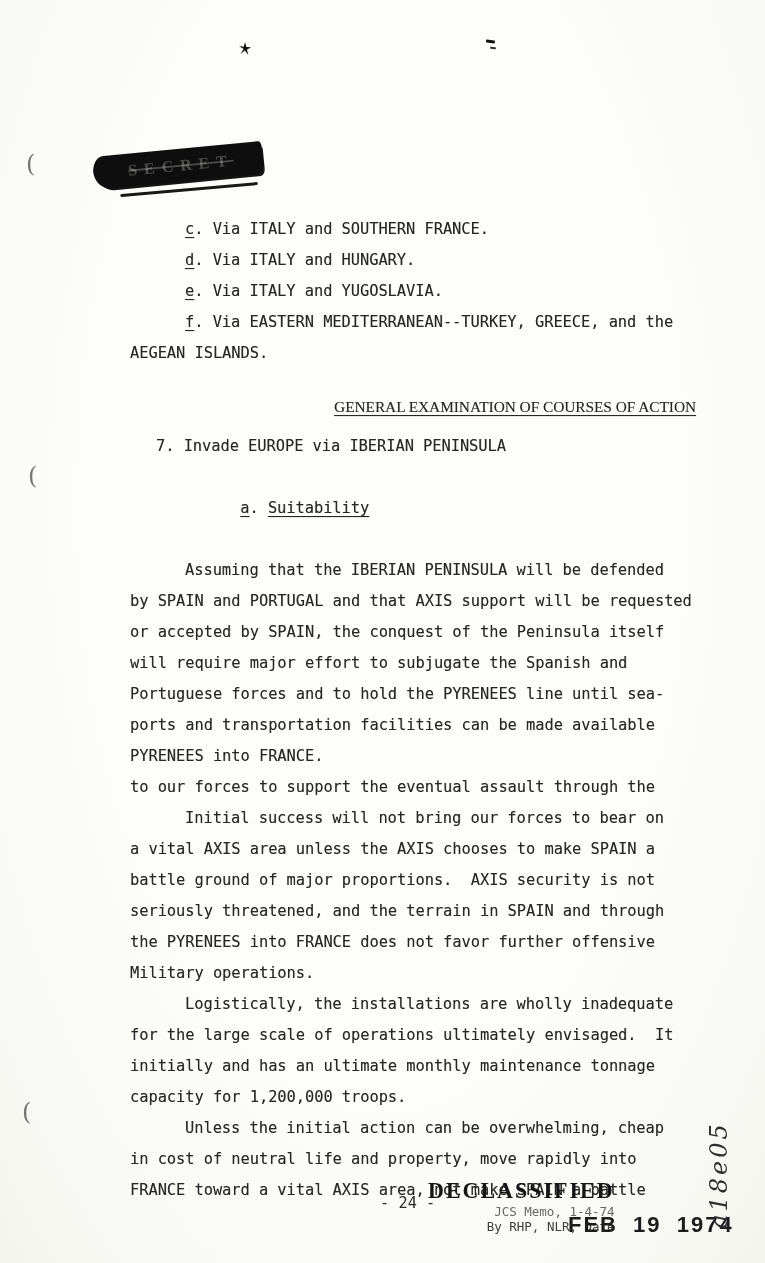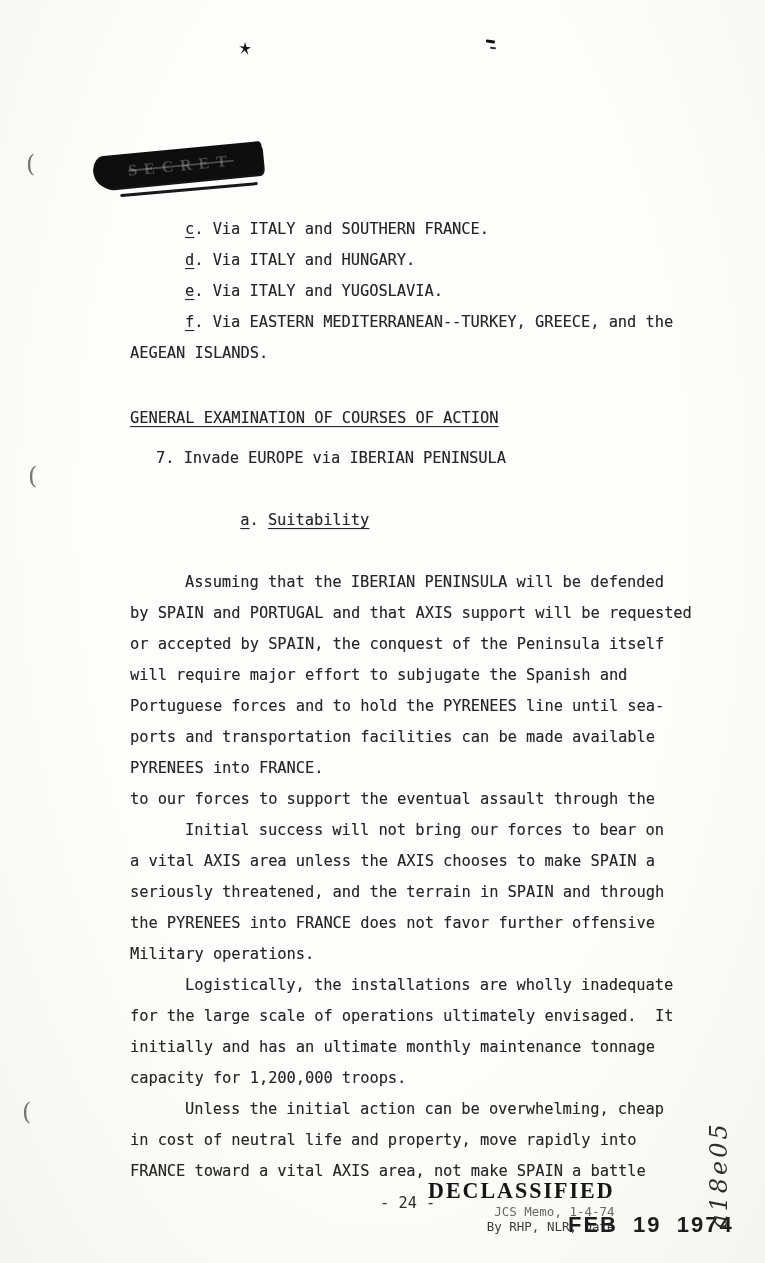--- a/index.html
+++ b/index.html
@@ -13,21 +13,21 @@
   }
   
   .content {
     position:absolute; left:130px; top:214px; width:566px;
     font-size:15.3px; line-height:31px;
     text-shadow: 0.3px 0.3px 0.4px rgba(30,30,30,0.35);
   }
   .line { white-space:pre; }
   .indent { padding-left:55px; }
   .u { text-decoration:underline; text-underline-offset:3px; text-decoration-thickness:1px; }
-  .heading-line { text-align:left; margin-top:34px; }
+  .heading-line { text-align:right; margin-top:22px;font-family:Liberation Serif, serif; }
   .section-line { margin-top:9px;margin-left:26px; }
 
   
   .secret-stamp {
     position:absolute; left:93px; top:149px; width:170px; height:33px;
     background:#0e0e0e;
     transform:rotate(-5.5deg);
     border-radius: 14px 4px 8px 20px / 18px 6px 12px 22px;
     box-shadow: 3px 4px 0 -2px #161616;
     display:flex; align-items:center; justify-content:center;
@@ -141,20 +141,21 @@
           <div class="line">or accepted by SPAIN, the conquest of the Peninsula itself</div>
           <div class="line">will require major effort to subjugate the Spanish and</div>
           <div class="line">Portuguese forces and to hold the PYRENEES line until sea-</div>
           <div class="line">ports and transportation facilities can be made available</div>
           <div class="line">PYRENEES into FRANCE.</div>
           <div class="line">to our forces to support the eventual assault through the</div>
         </div>
         <div>
           <div class="line indent">Initial success will not bring our forces to bear on</div>
           <div class="line">a vital AXIS area unless the AXIS chooses to make SPAIN a</div>
+          <div class="line">battle ground of major proportions.  AXIS security is not</div>
           <div class="line">seriously threatened, and the terrain in SPAIN and through</div>
           <div class="line">the PYRENEES into FRANCE does not favor further offensive</div>
           <div class="line">Military operations.</div>
         </div>
         <div>
           <div class="line indent">Logistically, the installations are wholly inadequate</div>
           <div class="line">for the large scale of operations ultimately envisaged.  It</div>
           <div class="line">initially and has an ultimate monthly maintenance tonnage</div>
           <div class="line">capacity for 1,200,000 troops.</div>
         </div>

